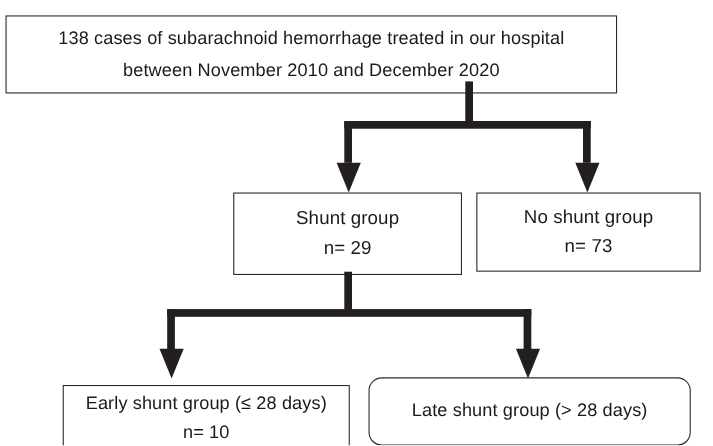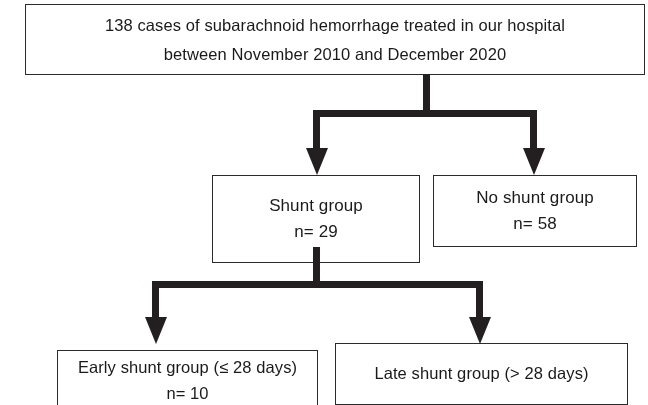--- a/index.html
+++ b/index.html
@@ -30,52 +30,52 @@
   .box .line {
     display: block;
     font-size: 17px;
     line-height: 1.55;
     letter-spacing: 0.1px;
     white-space: nowrap;
   }
   
   #box-total {
     left: 5px;
-    top: 4px;
-    width: 620px;
+    top: 14px;
+    width: 556px;
     height: 71px;
-    margin-left: 20px;
   }
   #box-total .line { font-size: 16.5px; line-height: 1.7; }
   
   #box-shunt {
     left: 212px;
     top: 175px;
     width: 208px;
-    height: 88px;
+    height: 75px;
   }
   #box-noshunt {
     left: 433px;
     top: 175px;
     width: 204px;
     height: 72px;
   }
   
   #box-early {
     left: 12px;
     top: 350px;
     width: 261px;
     height: 62px;
     margin-left: 45px;
   }
   #box-late {
     left: 335px;
     top: 343px;
     width: 293px;
     height: 62px;
+    border-radius: 12px;
   }
   #box-early .line, #box-late .line { font-size: 16.5px; }
 
   
   .conn {
     position: absolute;
     background: #231f20;
   }
   
   #stem-1      { left: 423px; top: 74px;  width: 7px;   height: 39px; }
@@ -119,21 +119,21 @@
   <div class="arrow" id="arrow-1-left"></div>
   <div class="arrow" id="arrow-1-right"></div>
 
   <div class="box" id="box-shunt">
     <span class="line">Shunt group</span>
     <span class="line">n= 29</span>
   </div>
 
   <div class="box" id="box-noshunt">
     <span class="line">No shunt group</span>
-    <span class="line">n= 58</span>
+    <span class="line">n= 73</span>
   </div>
 
   <div class="conn" id="stem-2"></div>
   <div class="conn" id="bar-2"></div>
   <div class="conn" id="drop-2-left"></div>
   <div class="conn" id="drop-2-right"></div>
   <div class="arrow" id="arrow-2-left"></div>
   <div class="arrow" id="arrow-2-right"></div>
 
   <div class="box" id="box-early">

